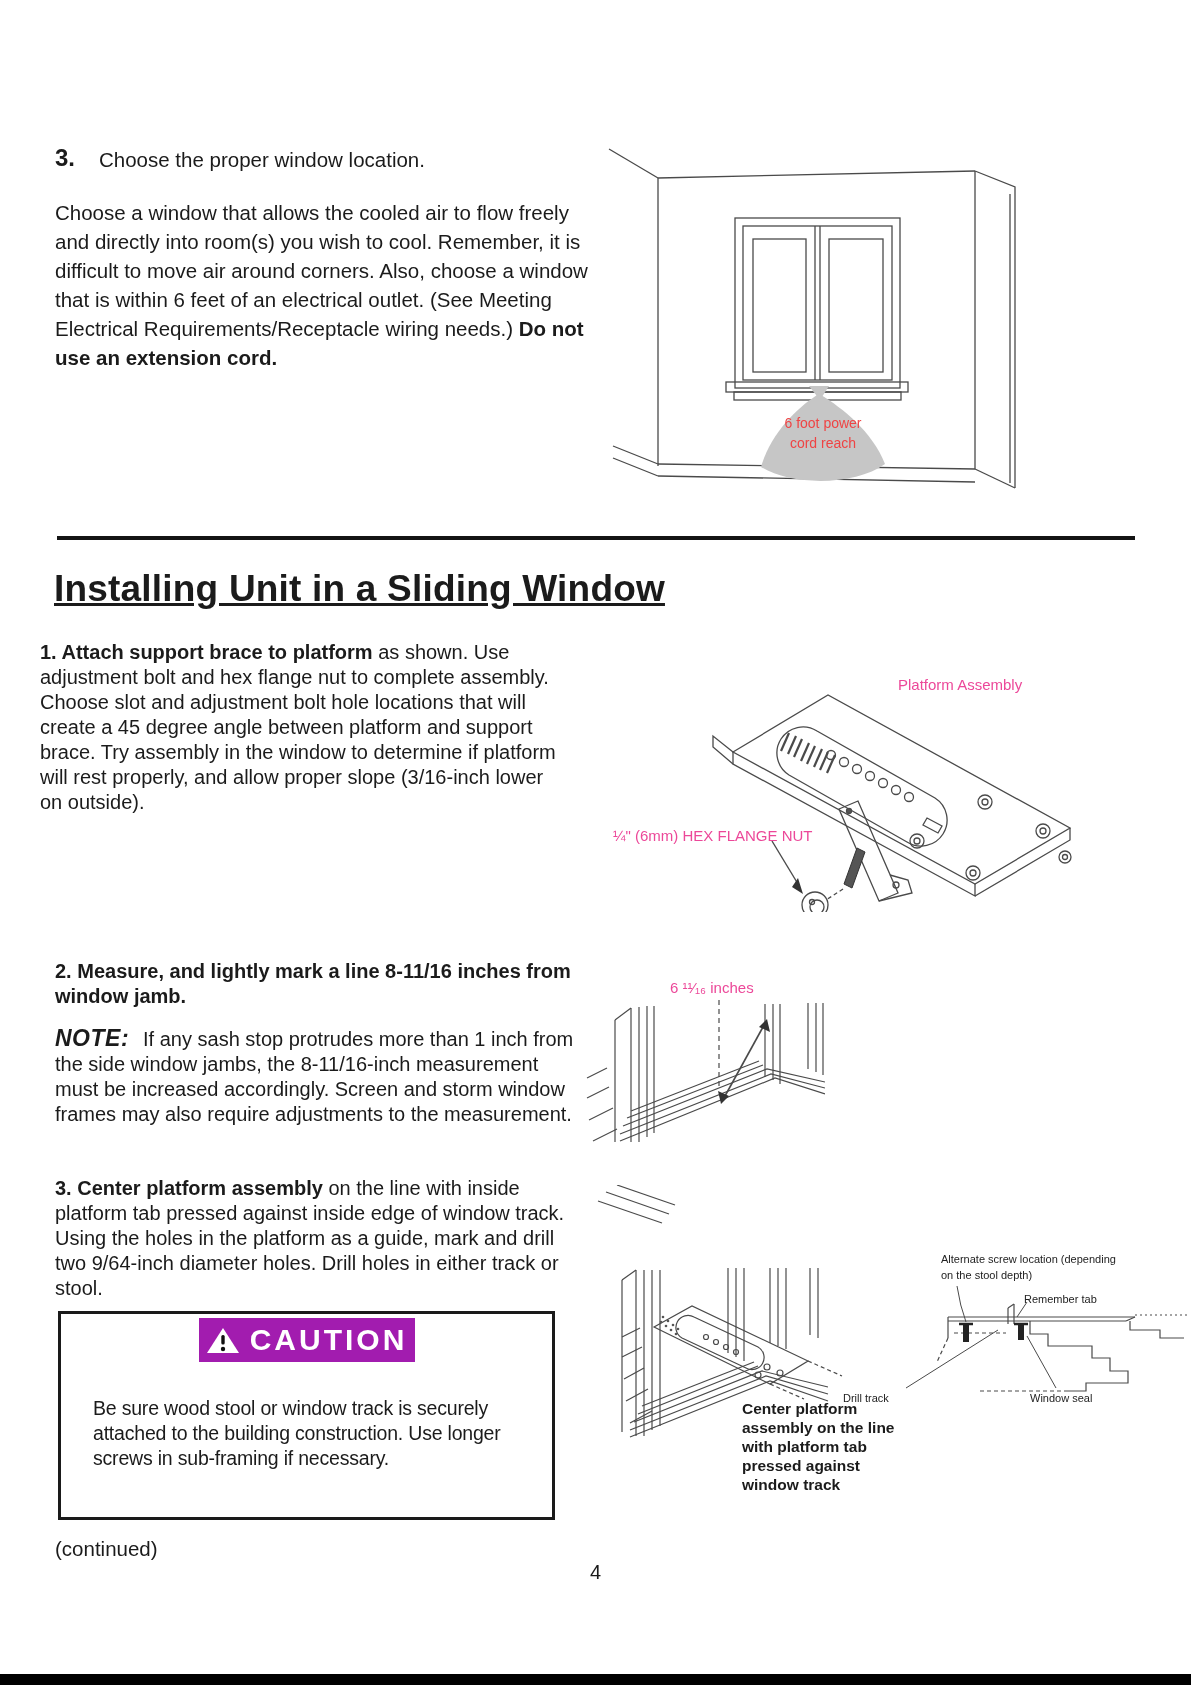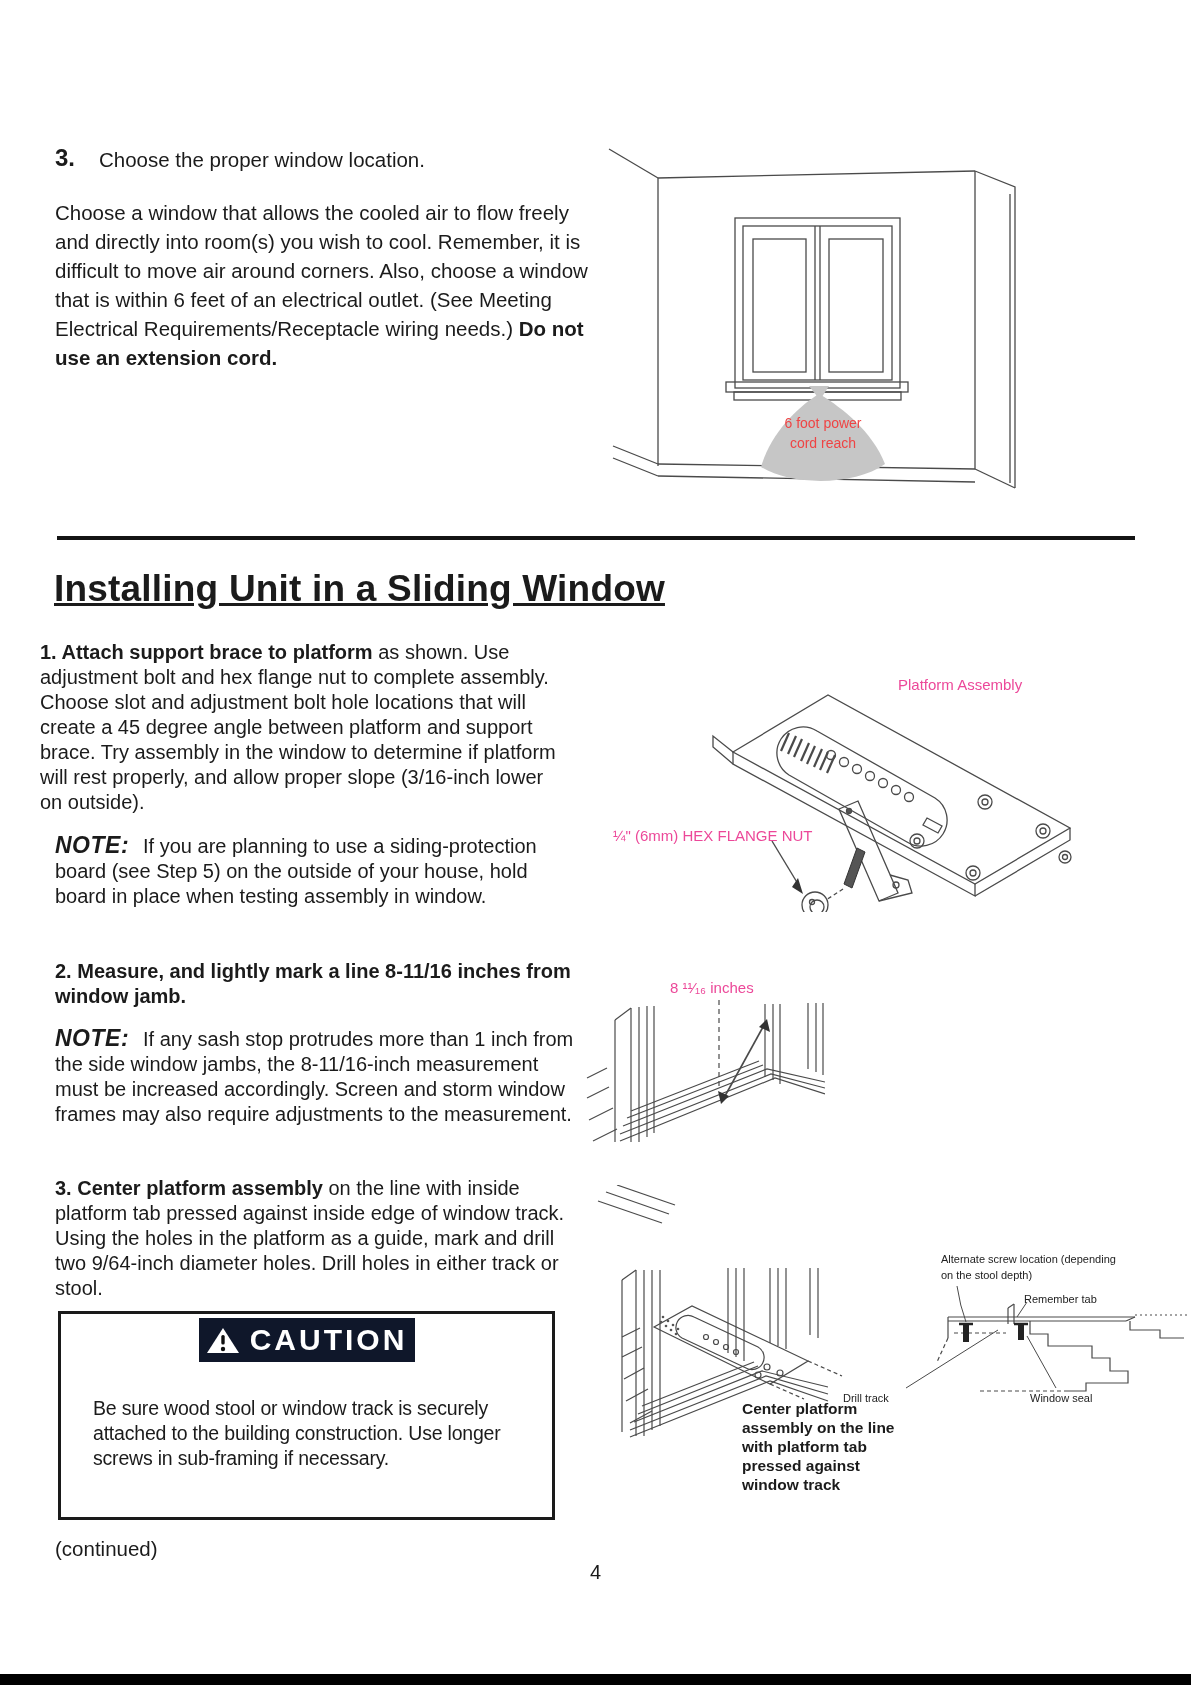--- a/index.html
+++ b/index.html
@@ -11,21 +11,21 @@
   .step-num{font-size:24px;font-weight:bold;margin-right:24px;line-height:24px;}
   .step-title{font-size:20.5px;line-height:24px;padding-top:2px;}
   .body-top{font-size:20.5px;line-height:29px;width:537px;}
   .body-low{font-size:20px;line-height:25px;width:520px;}
   .bold{font-weight:bold;}
   .note-label{font-weight:bold;font-style:italic;font-size:23px;letter-spacing:.5px;margin-right:14px;}
   .divider{background:#141414;height:4px;}
   .sec-heading{font-size:37px;font-weight:bold;letter-spacing:.2px;text-decoration:underline;}
   
   .caution-box{border:3px solid #1a1a1a;width:497px;height:209px;box-sizing:border-box;background:#fff;}
-  .caution-banner{width:216px;height:44px;background:#0f172a;margin:4px auto 0;
+  .caution-banner{width:216px;height:44px;background:#a21caf;margin:4px auto 0;
                   display:flex;align-items:center;justify-content:center;gap:10px;}
   .caution-banner-text{color:#ffffff;font-weight:bold;font-size:30px;letter-spacing:3px;}
   .caution-text{margin:9px 4px 0 32px;font-size:19.5px;line-height:25px;letter-spacing:-.2px;}
   
   .fig-label{position:absolute;font-size:15px;color:#ec4899;white-space:nowrap;text-align:right;}
   .fig-label-sm{position:absolute;font-size:11px;color:#222;line-height:16px;}
   .cord-label{position:absolute;width:92px;text-align:center;font-size:14px;line-height:20px;color:#ef4444;}
   .caption{position:absolute;width:158px;font-size:15.5px;font-weight:bold;line-height:19px;color:#1b1b1b;}
   .continued{font-size:20.5px;}
   .pagenum{width:1191px;text-align:center;font-size:20px;}
@@ -73,23 +73,20 @@
   <div class="cord-label" style="left:777px;top:413px;">6 foot power cord reach</div>
 
   <div class="abs divider" style="left:57px;top:536px;width:1078px;"></div>
 
   <h2 class="abs sec-heading" style="left:54px;top:568px;">Installing Unit in a Sliding Window</h2>
 
   <p class="abs body-low" style="left:40px;top:640px;">
     <span class="bold">1. Attach support brace to platform</span><span> as shown. Use adjustment bolt and hex flange nut to complete assembly. Choose slot and adjustment bolt hole locations that will create a 45 degree angle between platform and support brace. Try assembly in the window to determine if platform will rest properly, and allow proper slope (3/16-inch lower on outside).</span>
   </p>
 
-  <p class="abs body-low" style="left:55px;top:833px;">
-    <span class="note-label">NOTE:</span><span>If you are planning to use a siding-protection board (see Step 5) on the outside of your house, hold board in place when testing assembly in window.</span>
-  </p>
 
   <p class="abs body-low bold" style="left:55px;top:959px;">2. Measure, and lightly mark a line 8-11/16 inches from window jamb.</p>
 
   <p class="abs body-low" style="left:55px;top:1026px;">
     <span class="note-label">NOTE:</span><span>If any sash stop protrudes more than 1 inch from the side window jambs, the 8-11/16-inch measurement must be increased accordingly. Screen and storm window frames may also require adjustments to the measurement.</span>
   </p>
 
   <p class="abs body-low" style="left:55px;top:1176px;">
     <span class="bold">3. Center platform assembly</span><span> on the line with inside platform tab pressed against inside edge of window track. Using the holes in the platform as a guide, mark and drill two 9/64-inch diameter holes. Drill holes in either track or stool.</span>
   </p>
@@ -183,21 +180,21 @@
       <path d="M45,213 L200,150 L250,166"></path>
       <path d="M45,206 L196,146 L250,160"></path>
       <path d="M48,198 L192,141 L250,154"></path>
       <path d="M52,190 L188,137"></path>
       <path d="M56,183 L184,133"></path>
       <path d="M150,168 L188,99" stroke-width="1.6"></path>
     </g>
     <polygon points="146,176 143,163 154,168" fill="#333"></polygon>
     <polygon points="192,91 195,104 184,99" fill="#333"></polygon>
   </svg>
-  <div class="fig-label" style="left:670px;top:979px;">8 ¹¹⁄₁₆ inches</div>
+  <div class="fig-label" style="left:670px;top:979px;">6 ¹¹⁄₁₆ inches</div>
 
   <svg style="left:570px;top:1185px;" width="300" height="280" viewBox="0 0 300 280">
     <g fill="none" stroke="#4a4a4a" stroke-width="1.2">
       <path d="M28,16 L92,38"></path>
         <path d="M36,7 L99,29"></path>
         <path d="M47,0 L105,20"></path>
       <path d="M52,95 L52,247"></path>
         <path d="M52,95 L66,85"></path>
       <path d="M66,85 L66,251"></path>
         <path d="M74,85 L74,251"></path>

